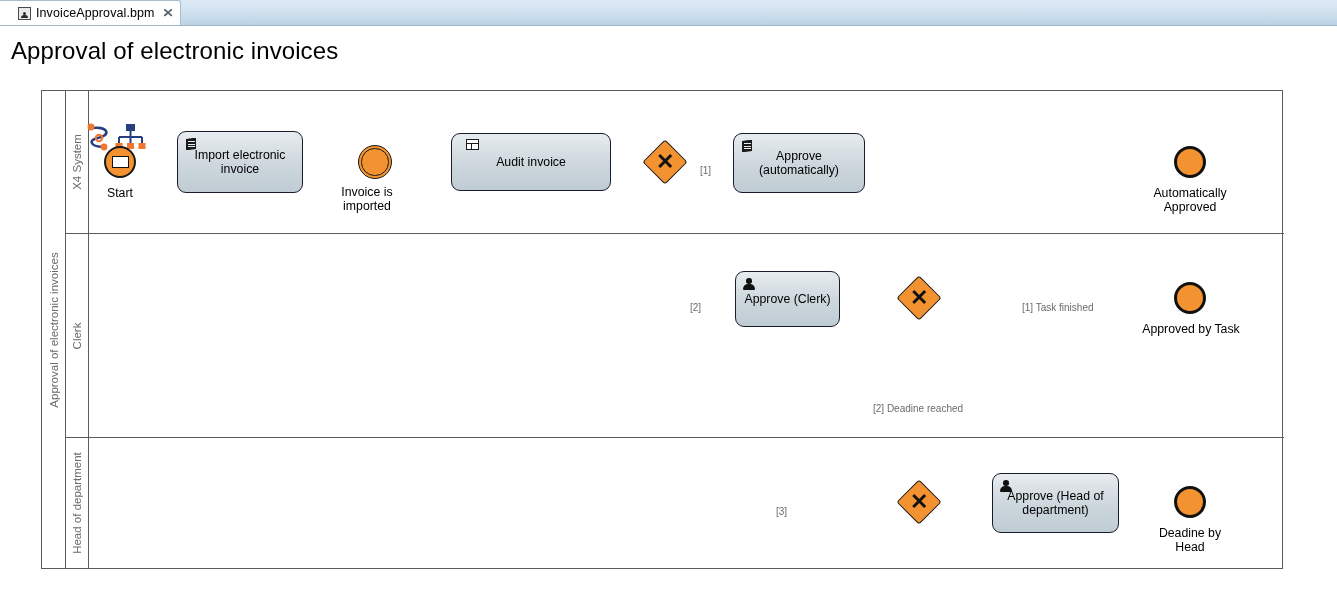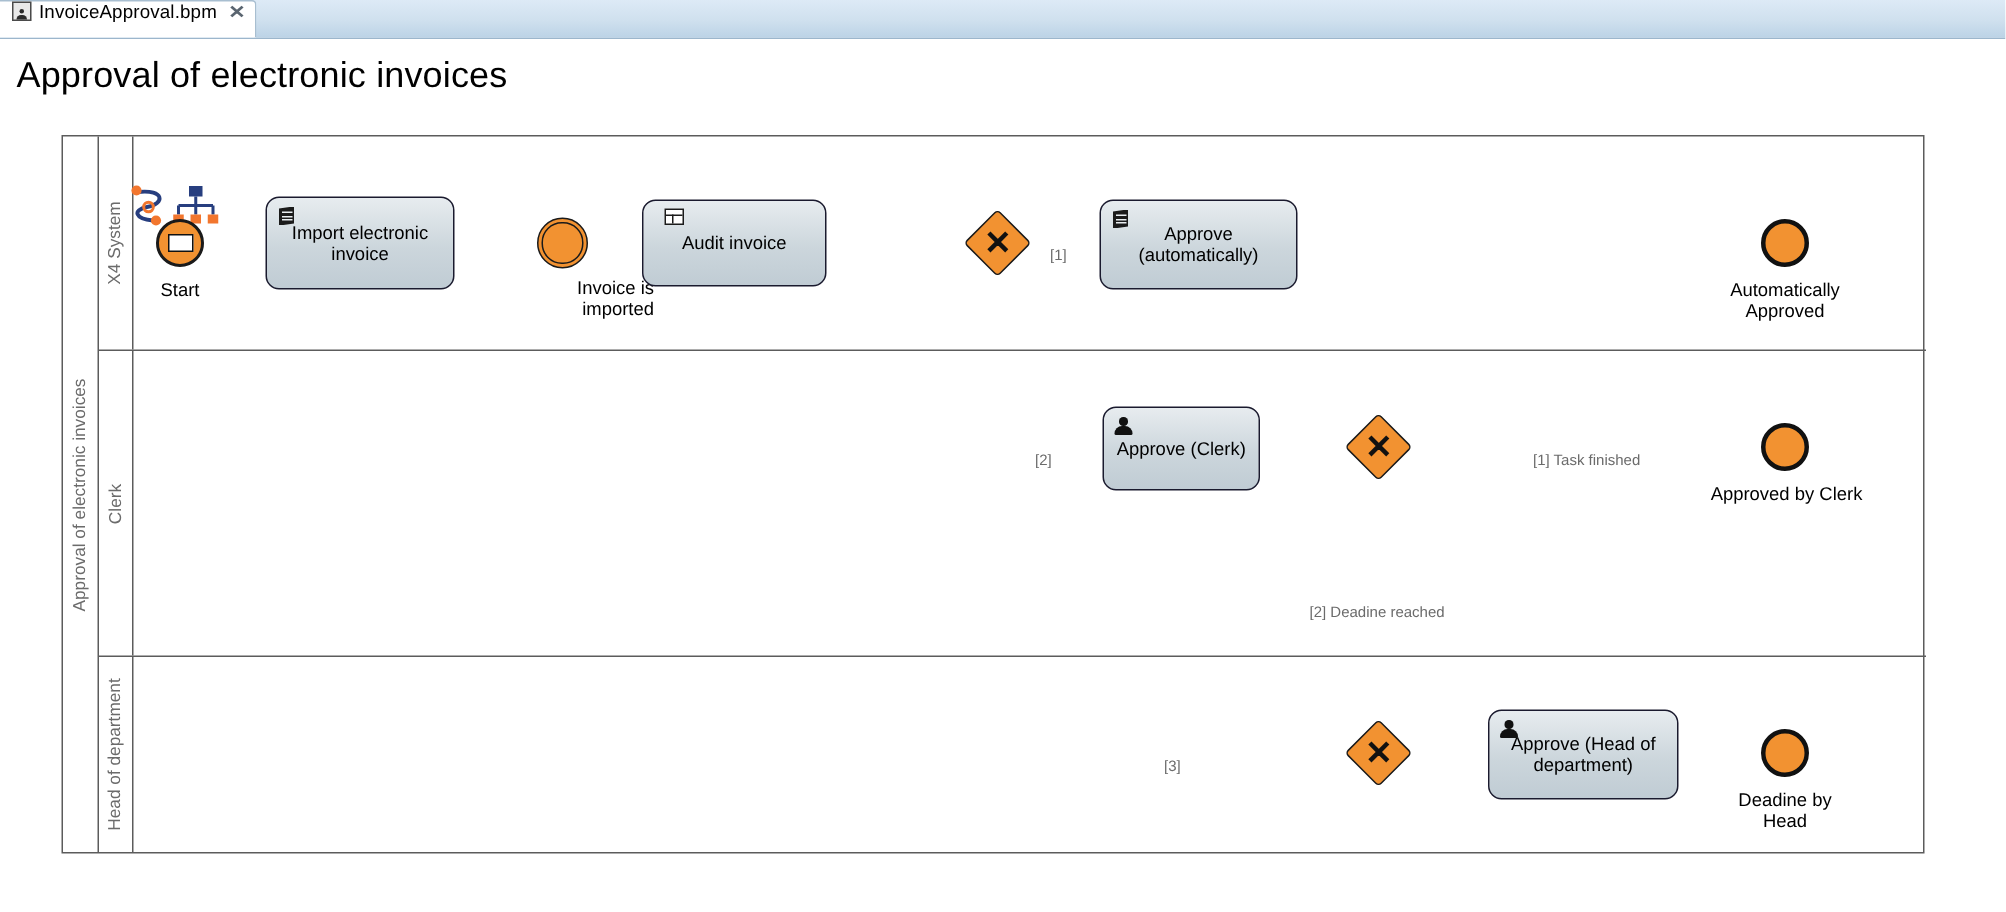--- a/index.html
+++ b/index.html
@@ -21,22 +21,22 @@
   }
   #tabbar-fill{
     position:absolute;left:0;top:0;width:1337px;height:25px;
     background:linear-gradient(to bottom,#ddeaf6 0%,#cfe0ee 55%,#bcd3e6 100%);
   }
   #tab{
     position:absolute;left:0;top:0;height:25px;
     background:#ffffff;
     border:1px solid #a8bed0;border-bottom:none;border-left:none;
     border-top-right-radius:3px;
-    display:flex;align-items:flex-start;
-    padding:0 7px 0 8px;
+    display:flex;align-items:center;
+    padding:0 7px 0 18px;
     box-sizing:border-box;
   }
   #tab .tabicon{
     width:13px;height:13px;margin-right:5px;flex:none;
     border:1px solid #4a4a4a;background:#e9e9e9;
     display:flex;align-items:center;justify-content:center;
     box-sizing:border-box;
   }
   #tab .tabicon .person{
     width:3px;height:3px;border-radius:50%;background:#2b2b2b;
@@ -310,24 +310,24 @@
         <span class="l1"></span>
         <span class="l2"></span>
         <span class="l3"></span>
     </span>
     <span class="tasklabel">Import
 electronic
 invoice</span>
   </div>
 
   <div class="node ev-inter" style="left:358px;top:145px;"></div>
-  <div class="nlabel" style="left:346px;top:185px;width:90px;text-align:right;">Invoice is
+  <div class="nlabel" style="left:322px;top:185px;width:90px;">Invoice is
 imported</div>
 
-  <div class="node task" style="left:428px;top:133px;width:123px;height:58px;">
+  <div class="node task" style="left:451px;top:133px;width:160px;height:58px;">
     <span class="ticon">
       <span class="icon-table"></span>
     </span>
     <span class="tasklabel">Audit invoice</span>
   </div>
 
   <div class="node gw" style="left:649px;top:146px;">
     <span class="x">✕</span>
   </div>
 
@@ -353,21 +353,21 @@
     </span>
     <span class="tasklabel">Approve
 (Clerk)</span>
   </div>
 
   <div class="node gw" style="left:903px;top:282px;">
     <span class="x">✕</span>
   </div>
 
   <div class="node ev-end" style="left:1174px;top:282px;"></div>
-  <div class="nlabel" style="left:1120px;top:322px;width:142px;">Approved by Clerk</div>
+  <div class="nlabel" style="left:1120px;top:322px;width:142px;">Approved by Task</div>
 
   <div class="node gw" style="left:903px;top:486px;">
     <span class="x">✕</span>
   </div>
 
   <div class="node task" style="left:992px;top:473px;width:127px;height:60px;">
     <span class="ticon icon-user">
       <span class="head"></span>
         <span class="body"></span>
     </span>

